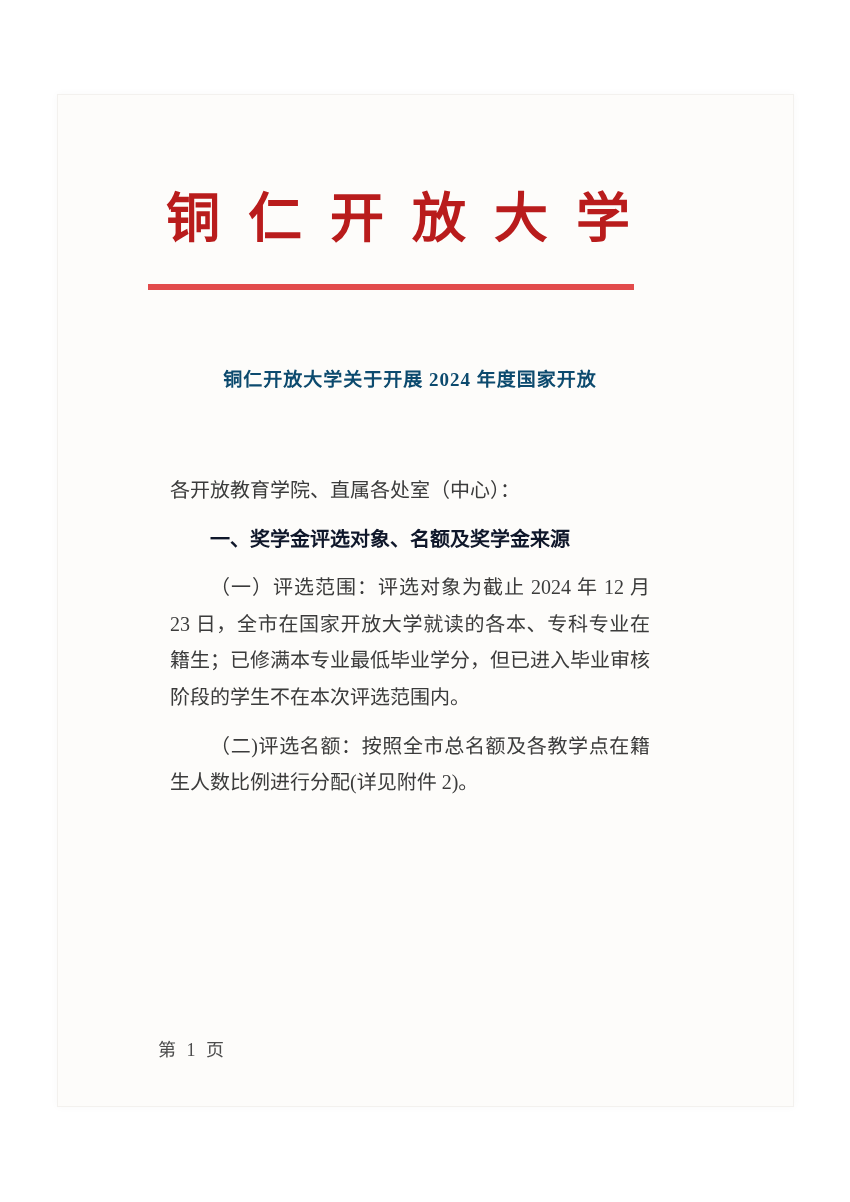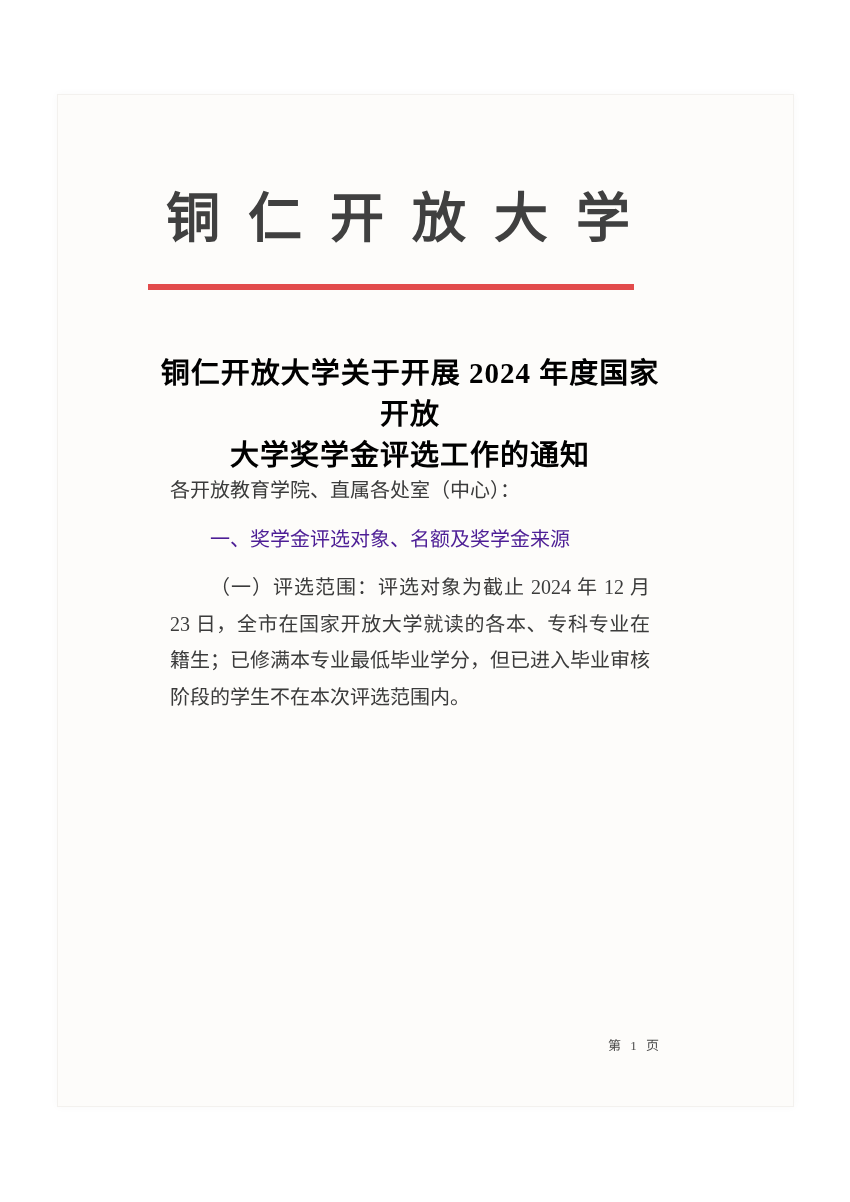--- a/index.html
+++ b/index.html
@@ -31,45 +31,45 @@
   
   .letterhead {
     position: absolute;
     left: 54px;
     top: 88px;
     width: 600px;
     text-align: center;
     font-size: 54px;
     line-height: 72px;
     font-weight: bold;
-    color: #404040;
+    color: #b91c1c;
     letter-spacing: 28px;
     white-space: nowrap;
     font-family: "Liberation Serif", "DejaVu Serif", serif;
   }
   .red-rule {
     position: absolute;
     left: 90px;
     top: 189px;
     width: 486px;
     height: 6px;
     background: #e24b4b;
   }
   
   .doc-title {
     position: absolute;
     left: 100px;
-    top: 258px;
+    top: 264px;
     width: 504px;
     margin: 0;
     text-align: center;
-    font-size: 29px;
+    font-size: 19px;
     line-height: 41px;
     font-weight: bold;
-    color: #000000;
+    color: #0c4a6e;
     letter-spacing: 1px;
     font-family: "Liberation Serif", "DejaVu Serif", serif;
   }
   
   .body-text {
     position: absolute;
     left: 100px;
     top: 365px;
     width: 504px;
     font-size: 20px;
@@ -81,56 +81,56 @@
   .body-text p {
     margin: 12px;
     text-indent: 2em;
   }
   .body-text p.no-indent {
     text-indent: 0;
   }
   .section-heading {
     margin: 0;
     text-indent: 2em;
-    font-weight: normal;
-    color: #4c1d95;
+    font-weight: bold;
+    color: #0f172a;
     font-family: "Liberation Sans", "DejaVu Sans", sans-serif;
     font-size: 20px;
     line-height: 36.6px;
   }
   
   .page-footer {
     position: absolute;
     left: 100px;
     top: 940px;
     width: 504px;
-    text-align: right;
-    font-size: 13px;
+    text-align: left;
+    font-size: 18px;
     letter-spacing: 3px;
     color: #4c4c4c;
     font-family: "Liberation Serif", "DejaVu Serif", serif;
   }
 </style>
 </head>
 <body>
 
 <div class="canvas">
   <div class="page">
 
     <div class="letterhead">铜仁开放大学</div>
 
     <div class="red-rule"></div>
 
     <h1 class="doc-title">
       <span>铜仁开放大学关于开展 2024 年度国家开放</span><br>
-      <span>大学奖学金评选工作的通知</span>
     </h1>
 
     <div class="body-text">
       <p class="no-indent">各开放教育学院、直属各处室（中心）：</p>
       <p class="section-heading">一、奖学金评选对象、名额及奖学金来源</p>
       <p>（一）评选范围：评选对象为截止 2024 年 12 月 23 日，全市在国家开放大学就读的各本、专科专业在籍生；已修满本专业最低毕业学分，但已进入毕业审核阶段的学生不在本次评选范围内。</p>
+      <p>（二)评选名额：按照全市总名额及各教学点在籍生人数比例进行分配(详见附件 2)。</p>
     </div>
 
     <div class="page-footer">第 1 页</div>
 
   </div>
 </div>
 
 </body></html>

